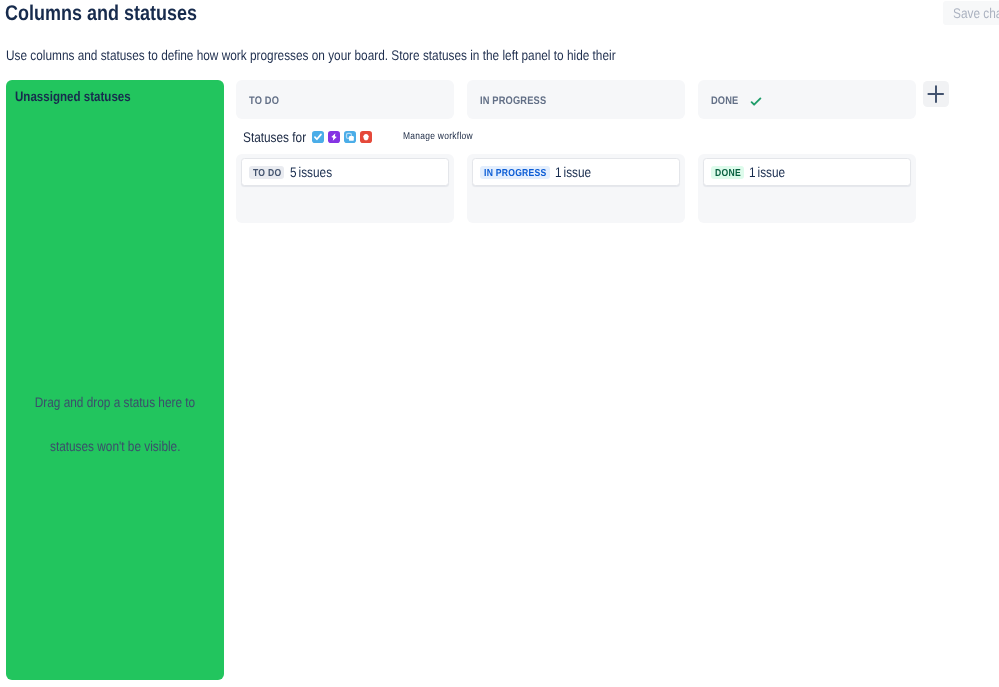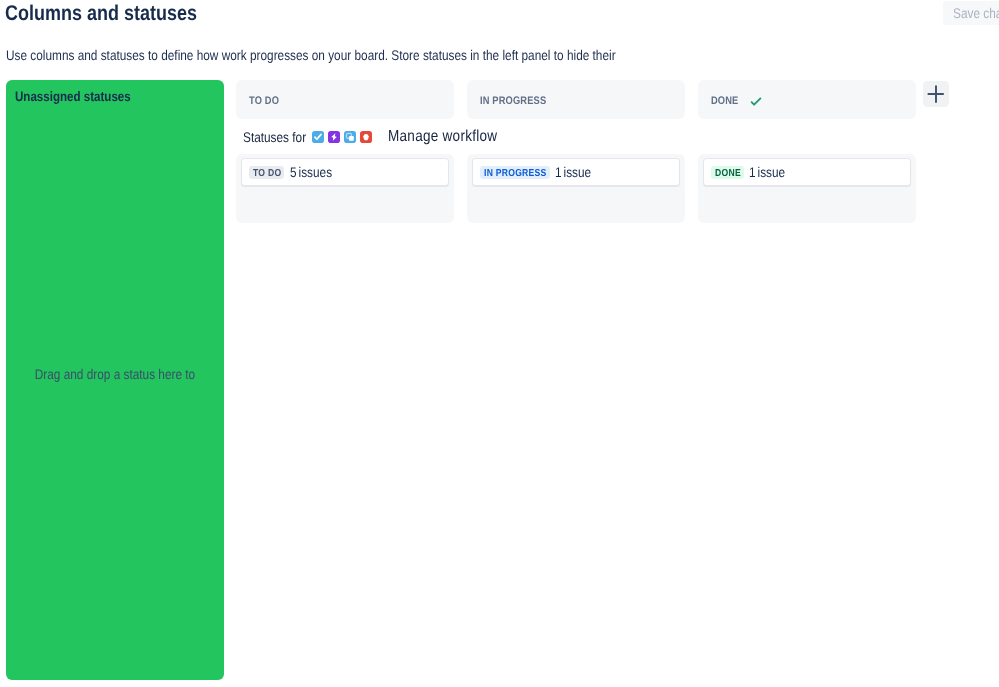--- a/index.html
+++ b/index.html
@@ -12,41 +12,41 @@
   .title{position:absolute;left:5px;top:2px;font-size:21.3px;font-weight:700;color:#172b4d;line-height:22px;}
   .desc{position:absolute;left:6px;top:39px;font-size:14px;line-height:16px;color:#1d2d4d;}
   .desc .ln{display:block;height:16px;margin-top:8px;}
   .savebtn{position:absolute;left:943px;top:1px;height:24px;box-sizing:border-box;background:#f7f8f9;color:#abb2c0;
     font-size:14px;font-weight:500;display:flex;align-items:center;padding:0 10px;border-radius:3px;white-space:nowrap;}
 
   
   .leftpanel{position:absolute;left:6px;top:80px;width:218px;height:600px;background:#22c55e;border-radius:6px;}
   .lp-hdr{position:absolute;left:9.3px;top:9px;font-size:13.7px;font-weight:700;color:#172b4d;}
   .lp-empty{position:absolute;left:0px;top:286px;width:218px;text-align:center;font-size:14px;color:#3c4d6b;}
-  .lp-empty .ln{display:block;height:16.3px;}
+  .lp-empty .ln{display:block;height:16.3px;margin-top:28px;}
   .lp-empty .cx{transform-origin:center center;}
 
   
   .col{position:absolute;top:80px;width:218px;}
   .colhdr{height:39px;box-sizing:border-box;background:#f6f7f9;border-radius:6px;display:flex;align-items:center;padding:0 13px;}
   .colhdr .nm{font-size:11px;font-weight:700;color:#626f86;letter-spacing:0.18px;position:relative;top:1px;}
   .colhdr .dn{margin-left:11.5px;display:flex;align-items:center;position:relative;top:2px;}
   .colbody{position:absolute;left:0;top:74px;width:218px;height:69px;background:#f6f7f9;border-radius:6px;}
   .statusrow{position:absolute;left:5px;top:4px;width:208px;height:28px;box-sizing:border-box;background:#fff;
     border:1px solid #e4e6ea;border-radius:3.5px;display:flex;align-items:center;padding-left:7px;box-shadow:0 1px 1px rgba(9,30,66,0.07);}
   .lozenge{font-size:10.2px;font-weight:700;letter-spacing:0.3px;padding:0 3.6px;height:13px;line-height:13px;border-radius:3px;display:inline-flex;align-items:center;}
   .lozenge .cx{position:relative;top:1px;}
   .cnt{font-size:14px;color:#172b4d;margin-left:5.6px;word-spacing:-1.6px;}
 
   
   .sfrow{position:absolute;left:243.2px;top:128.7px;height:16px;display:flex;align-items:center;}
   .sf-label{font-size:14px;color:#16243f;}
   .typeicons{display:flex;align-items:center;margin-left:6px;}
   .typeicons .ti{width:12px;height:12px;border-radius:2.8px;margin-right:4px;display:block;}
-  .mw{font-size:16px;color:#16243f;margin-left:12px;letter-spacing:0.33px;}
+  .mw{font-size:10px;color:#16243f;margin-left:27px;letter-spacing:0.33px;}
 
   
   .addbtn{position:absolute;left:923px;top:81px;width:26px;height:26px;background:#f1f2f4;border-radius:4.5px;
     display:flex;align-items:center;justify-content:center;}
 </style>
 </head>
 <body>
 
 <div class="page">
 
@@ -55,20 +55,21 @@
       <span class="ln"><span class="cx" style="margin-right: -111.412px;">Use columns and statuses to define how work progresses on your board. Store statuses in the left panel to hide their</span></span>
     </div>
   <div class="savebtn">
       <span class="cx" style="margin-right: -14.0194px;">Save changes</span>
     </div>
 
   <div class="leftpanel">
     <div class="lp-hdr"><span class="cx" style="margin-right: -21.301px;">Unassigned statuses</span></div>
     <div class="lp-empty" id="lpempty">
         <span class="ln"><span class="cx" style="margin-left: -14.7646px; margin-right: -14.7646px;">Drag and drop a status here to</span></span>
+        <span class="ln"><span class="cx" style="margin-left: -11.7567px; margin-right: -11.7567px;">statuses won't be visible.</span></span>
       </div>
   </div>
 
   <div class="sfrow">
     <span class="sf-label"><span class="cx" style="margin-right: -11.8759px;">Statuses for</span></span>
     <span class="typeicons">
         <svg viewBox="0 0 16 16" class="ti" style="background: rgb(75, 173, 232);">
           <path d="M3.9 8.1 L6.5 11.0 L12.0 4.5" stroke="#fff" stroke-width="2.3" fill="none" stroke-linecap="round" stroke-linejoin="round"></path>
         </svg>
         <svg viewBox="0 0 16 16" class="ti" style="background: rgb(133, 52, 227);">

